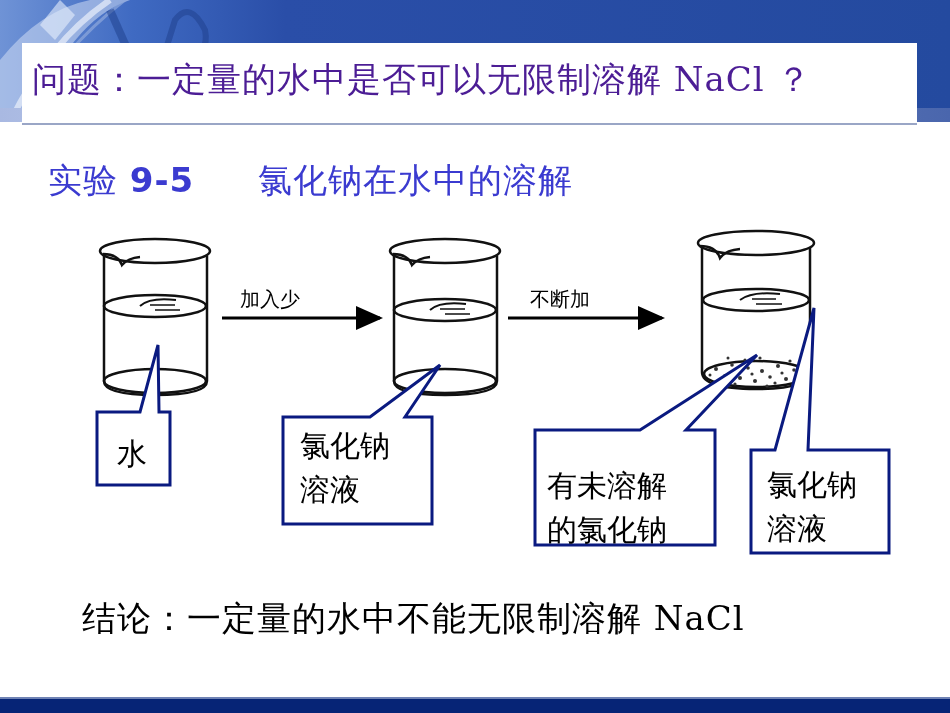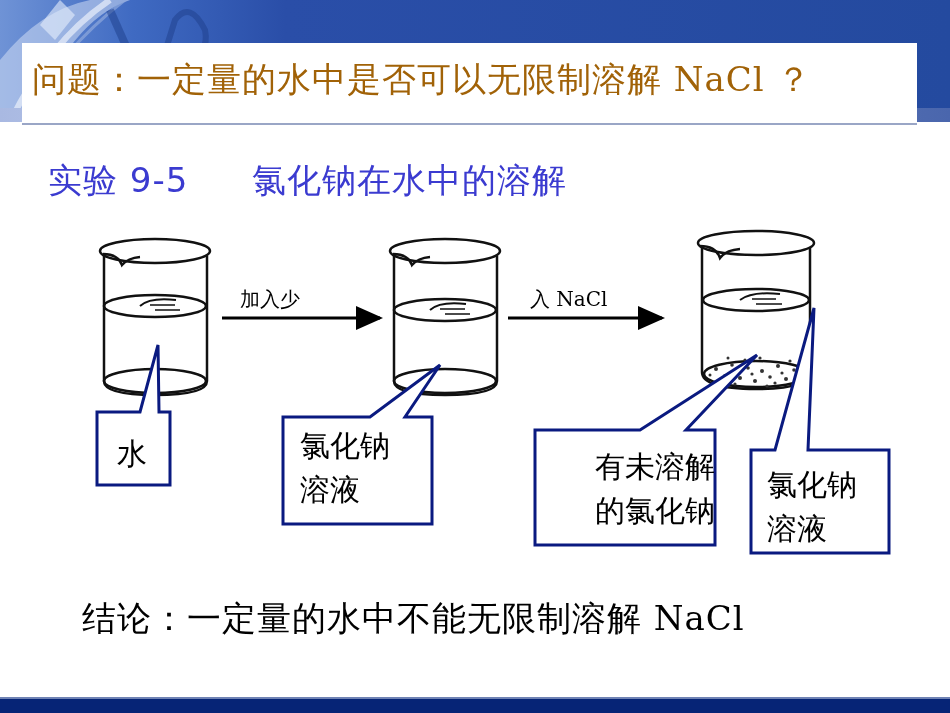--- a/index.html
+++ b/index.html
@@ -4,23 +4,23 @@
 <style>
   html, body { margin:0; padding:0; }
   body { width:950px; height:713px; position:relative; overflow:hidden; background:#ffffff; font-family:"DejaVu Sans", sans-serif; }
   .header-band { position:absolute; left:0; top:0; width:950px; height:122px;
     background: linear-gradient(90deg, #6f93d6 0%, #3f6ac2 14%, #2a4ea8 30%, #244a9f 100%); }
   .header-deco { position:absolute; left:0; top:0; width:240px; height:122px; overflow:hidden; }
   .header-stripe { position:absolute; left:0; top:108px; width:950px; height:14px;
     background: linear-gradient(90deg, #a9b9e2 0%, #c8d3ee 35%, #5e7ab8 75%, #4a66ad 100%); }
   .title-box { position:absolute; left:22px; top:43px; width:895px; height:80px; background:#ffffff;
     box-shadow: 0 2px 0 #9aa6c6; }
-  .title-text { position:absolute; left:10px; top:14px; font-family:"DejaVu Serif", serif; font-size:34px; color:#a16207; letter-spacing:1px; white-space:nowrap; }
+  .title-text { position:absolute; left:10px; top:14px; font-family:"DejaVu Serif", serif; font-size:34px; color:#4c1d95; letter-spacing:1px; white-space:nowrap; }
   .subtitle { position:absolute; left:48px; top:158px; font-family:"DejaVu Sans", sans-serif; font-size:34px; color:#3b3bd0; white-space:nowrap; letter-spacing:1px; }
-  .subtitle .num { font-weight:normal; }
+  .subtitle .num { font-weight:bold; }
   .diagram { position:absolute; left:0; top:0; width:950px; height:713px; }
   .arrow-label { position:absolute; font-family:"DejaVu Serif", serif; font-size:20px; color:#000; line-height:38px; white-space:nowrap; }
   .callout-text { position:absolute; font-family:"DejaVu Sans", sans-serif; font-size:30px; color:#000; line-height:44px; white-space:nowrap; }
   .conclusion { position:absolute; left:82px; top:596px; font-family:"DejaVu Serif", serif; font-size:34px; color:#000; white-space:nowrap; letter-spacing:1px; }
   .footer-band { position:absolute; left:0; top:697px; width:950px; height:16px; background:#062476; border-top:2px solid #6f82b4; }
 </style>
 </head>
 <body>
 
 <div class="header-band"></div>
@@ -126,31 +126,31 @@
 
   <path d="M535,430 L640,430 L757,355 L686,430 L715,430 L715,545 L535,545 Z" fill="#fff" stroke="#0a1a80" stroke-width="3"></path>
 
   <path d="M751,450 L775,450 L814,308 L808,450 L889,450 L889,553 L751,553 Z" fill="#fff" stroke="#0a1a80" stroke-width="3"></path>
 </svg>
 
 <div class="arrow-label" style="left:240px; top:280px;">
   <div>加入少</div>
 </div>
 <div class="arrow-label" style="left:530px; top:280px;">
-  <div>入 NaCl</div>
+  <div>不断加</div>
 </div>
 
 <div class="callout-text" style="left:117px; top:432px;">水</div>
 
 <div class="callout-text" style="left:300px; top:424px;">
   <div>氯化钠</div>
   <div>溶液</div>
 </div>
 
-<div class="callout-text" style="left:547px; top:445px;margin-left:48px;">
+<div class="callout-text" style="left:547px; top:464px;">
   <div>有未溶解</div>
   <div>的氯化钠</div>
 </div>
 
 <div class="callout-text" style="left:767px; top:463px;">
   <div>氯化钠</div>
   <div>溶液</div>
 </div>
 
 <div class="conclusion">结论：一定量的水中不能无限制溶解 NaCl</div>

